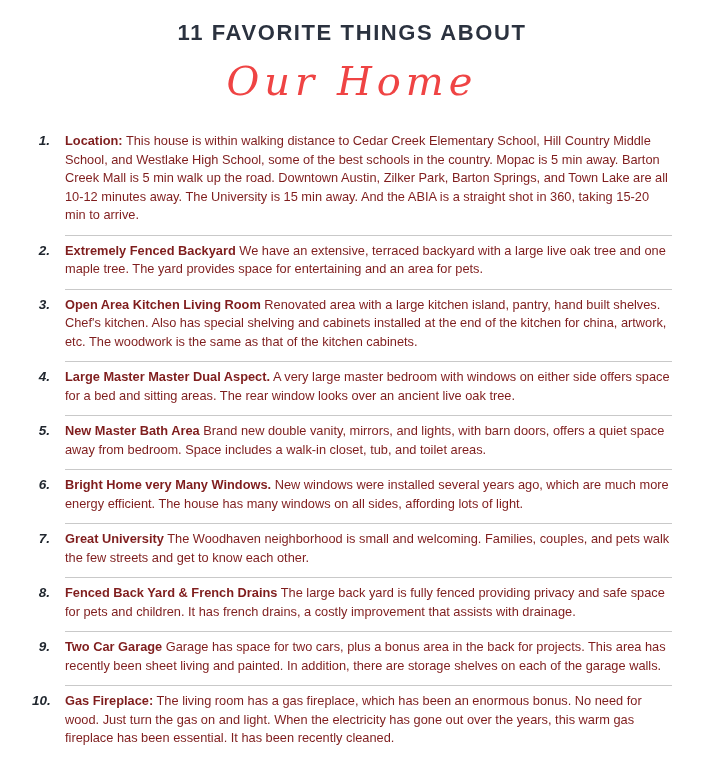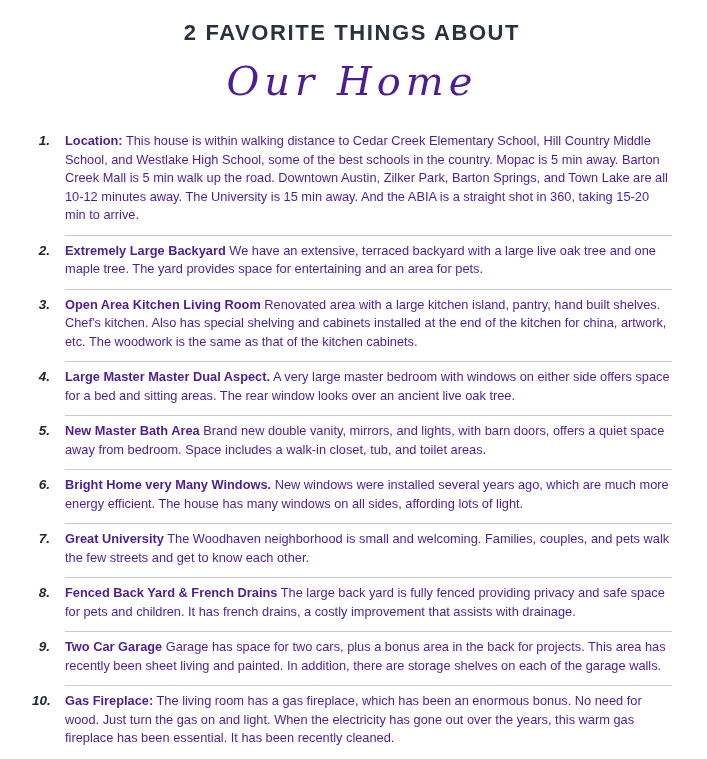--- a/index.html
+++ b/index.html
@@ -27,21 +27,21 @@
     color: #2b323f;
   }
   .subtitle {
     margin: 12px 0 0 0;
     text-align: center;
     font-family: "DejaVu Serif", serif;
     font-style: italic;
     font-weight: normal;
     font-size: 40px;
     letter-spacing: 5px;
-    color: #4c1d95;
+    color: #ef4444;
   }
   .list {
     list-style: none;
     margin: 28px 0 0 0;
     padding: 0;
   }
   .item {
     display: flex;
     align-items: flex-start;
   }
@@ -57,50 +57,50 @@
     font-weight: bold;
     font-size: 13.5px;
     line-height: 18.5px;
     color: #21272f;
   }
   .content {
     flex: 1;
     margin: 0;
     font-size: 12.8px;
     line-height: 18.5px;
-    color: #4c1d95;
+    color: #7f1d1d;
     padding-bottom: 10px;
     border-bottom: 1px solid #c9c9c9;
   }
   .item:last-child .content {
     border-bottom: none;
     padding-bottom: 0;
   }
   .lead {
     font-weight: bold;
   }
 </style>
 </head>
 <body>
 
 <div class="page">
 
-  <h1 class="title">2 FAVORITE THINGS ABOUT</h1>
+  <h1 class="title">11 FAVORITE THINGS ABOUT</h1>
   <h2 class="subtitle">Our Home</h2>
 
   <ol class="list">
 
     <li class="item">
       <span class="num">1.</span>
       <p class="content"><b class="lead">Location:</b> <span>This house is within walking distance to Cedar Creek Elementary School, Hill Country Middle School, and Westlake High School, some of the best schools in the country. Mopac is 5 min away. Barton Creek Mall is 5 min walk up the road. Downtown Austin, Zilker Park, Barton Springs, and Town Lake are all 10-12 minutes away. The University is 15 min away. And the ABIA is a straight shot in 360, taking 15-20 min to arrive.</span></p>
     </li>
 
     <li class="item">
       <span class="num">2.</span>
-      <p class="content"><b class="lead">Extremely Large Backyard</b> <span>We have an extensive, terraced backyard with a large live oak tree and one maple tree. The yard provides space for entertaining and an area for pets.</span></p>
+      <p class="content"><b class="lead">Extremely Fenced Backyard</b> <span>We have an extensive, terraced backyard with a large live oak tree and one maple tree. The yard provides space for entertaining and an area for pets.</span></p>
     </li>
 
     <li class="item">
       <span class="num">3.</span>
       <p class="content"><b class="lead">Open Area Kitchen Living Room</b> <span>Renovated area with a large kitchen island, pantry, hand built shelves. Chef's kitchen. Also has special shelving and cabinets installed at the end of the kitchen for china, artwork, etc. The woodwork is the same as that of the kitchen cabinets.</span></p>
     </li>
 
     <li class="item">
       <span class="num">4.</span>
       <p class="content"><b class="lead">Large Master Master Dual Aspect.</b> <span>A very large master bedroom with windows on either side offers space for a bed and sitting areas. The rear window looks over an ancient live oak tree.</span></p>

